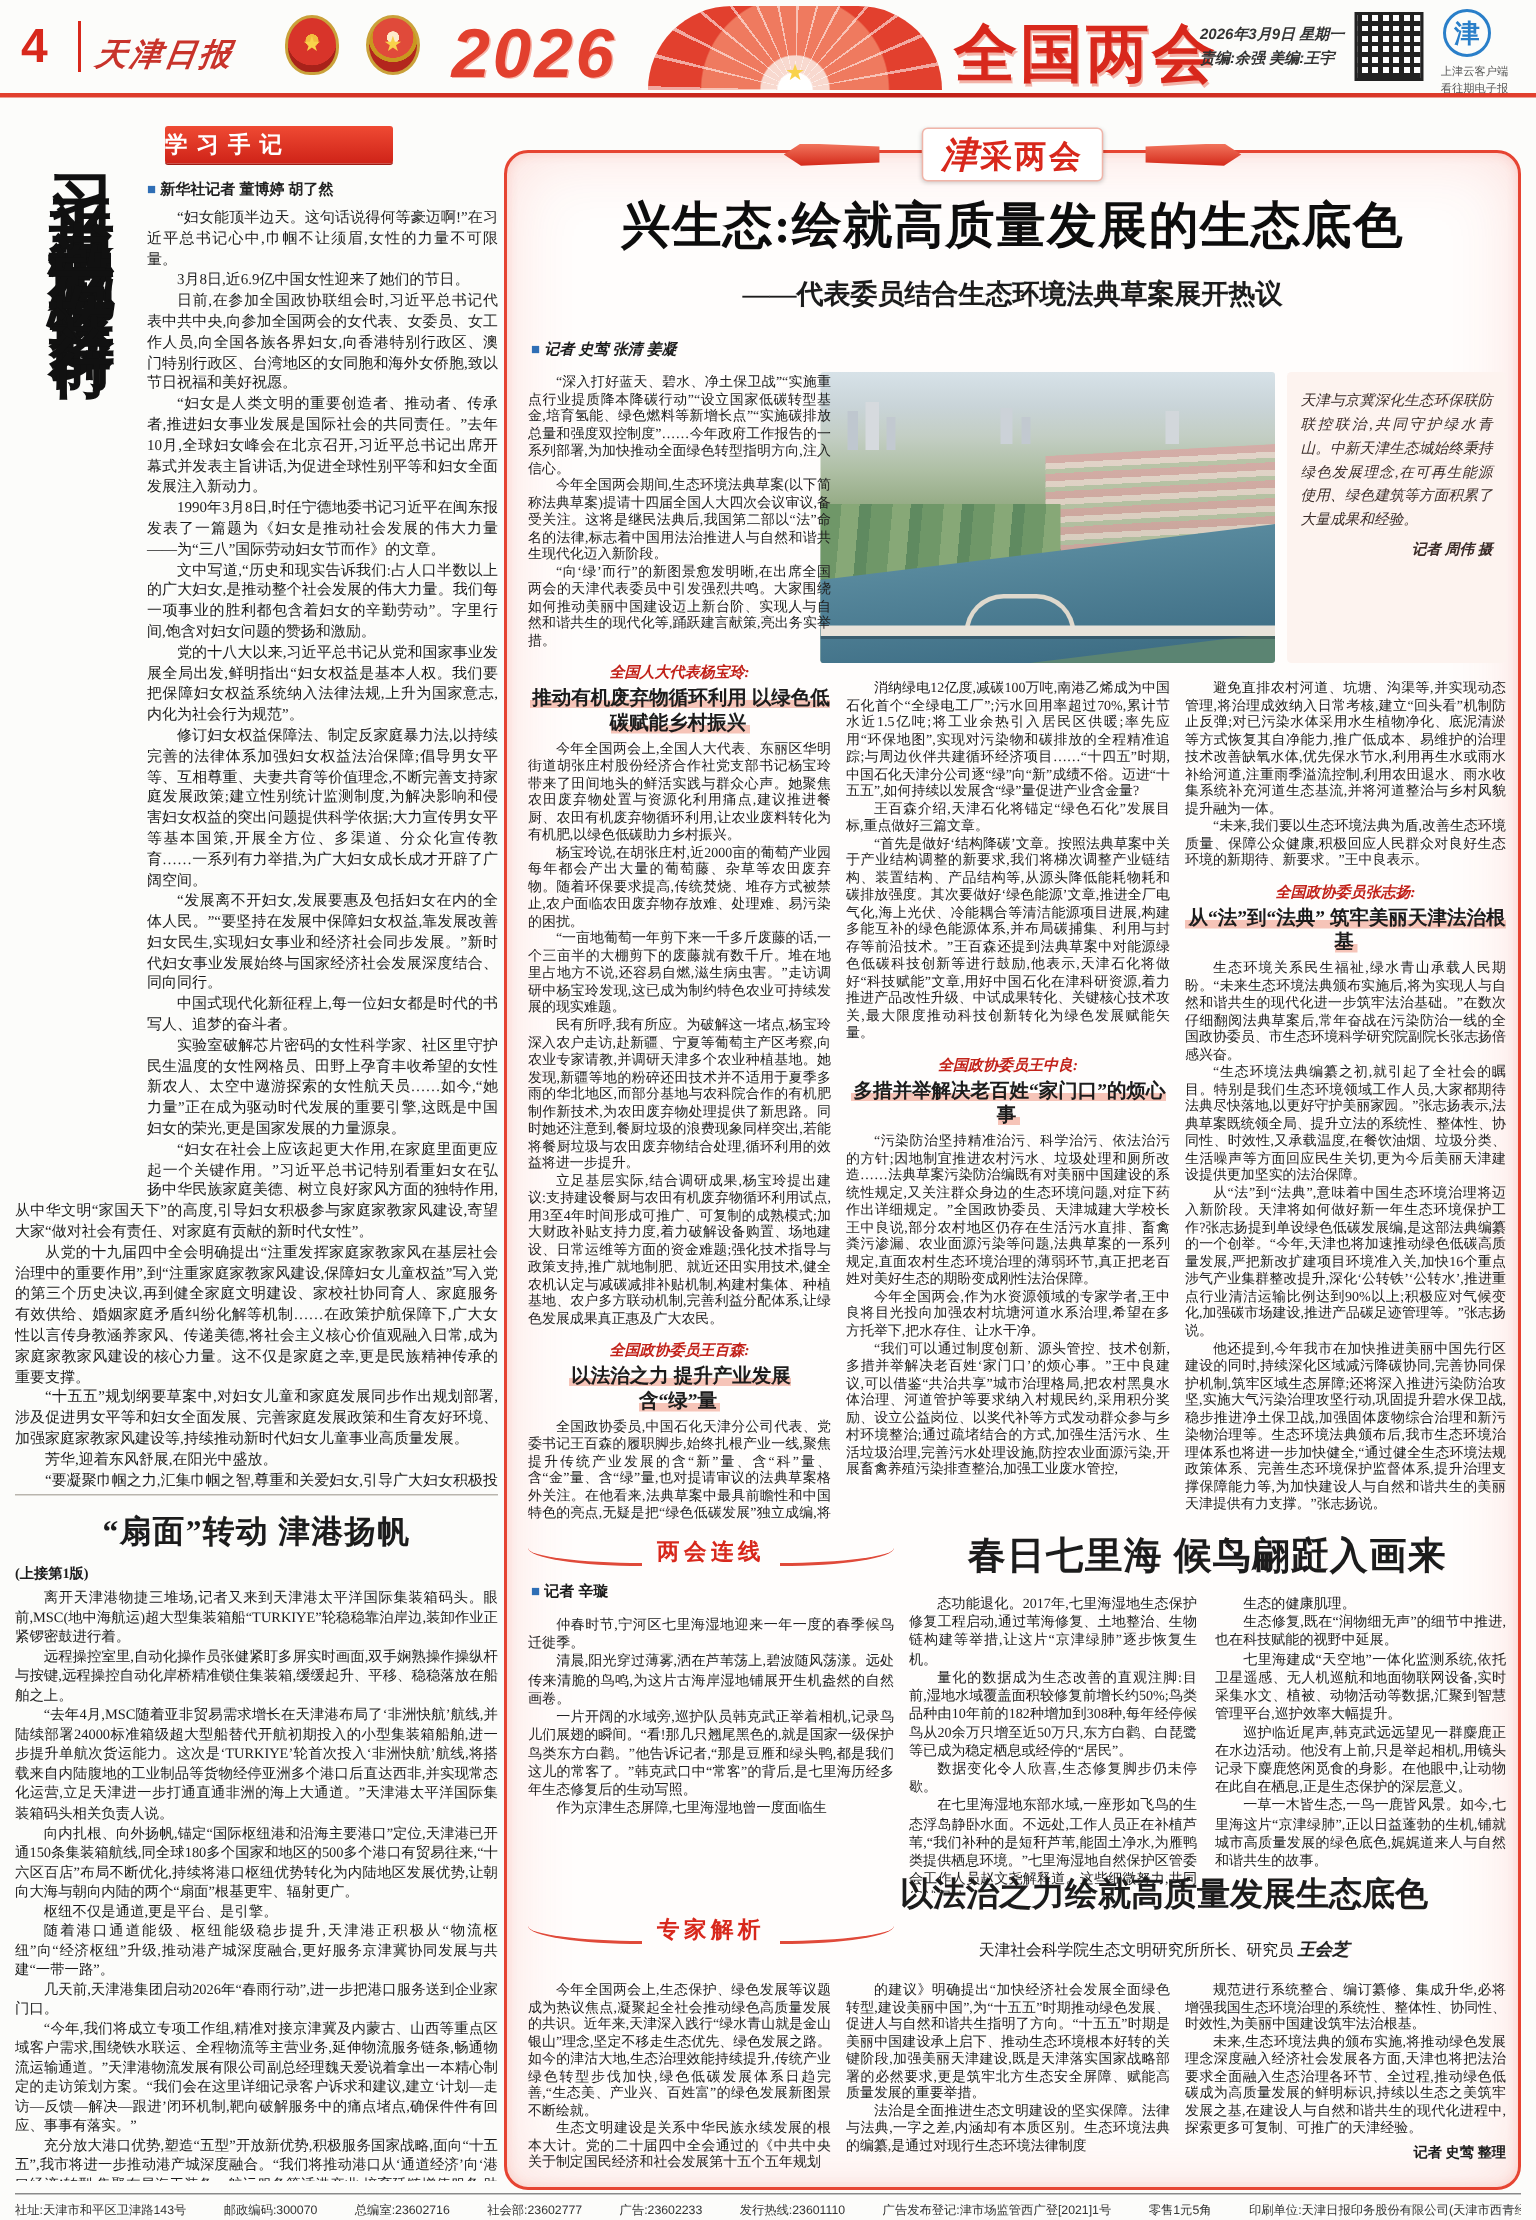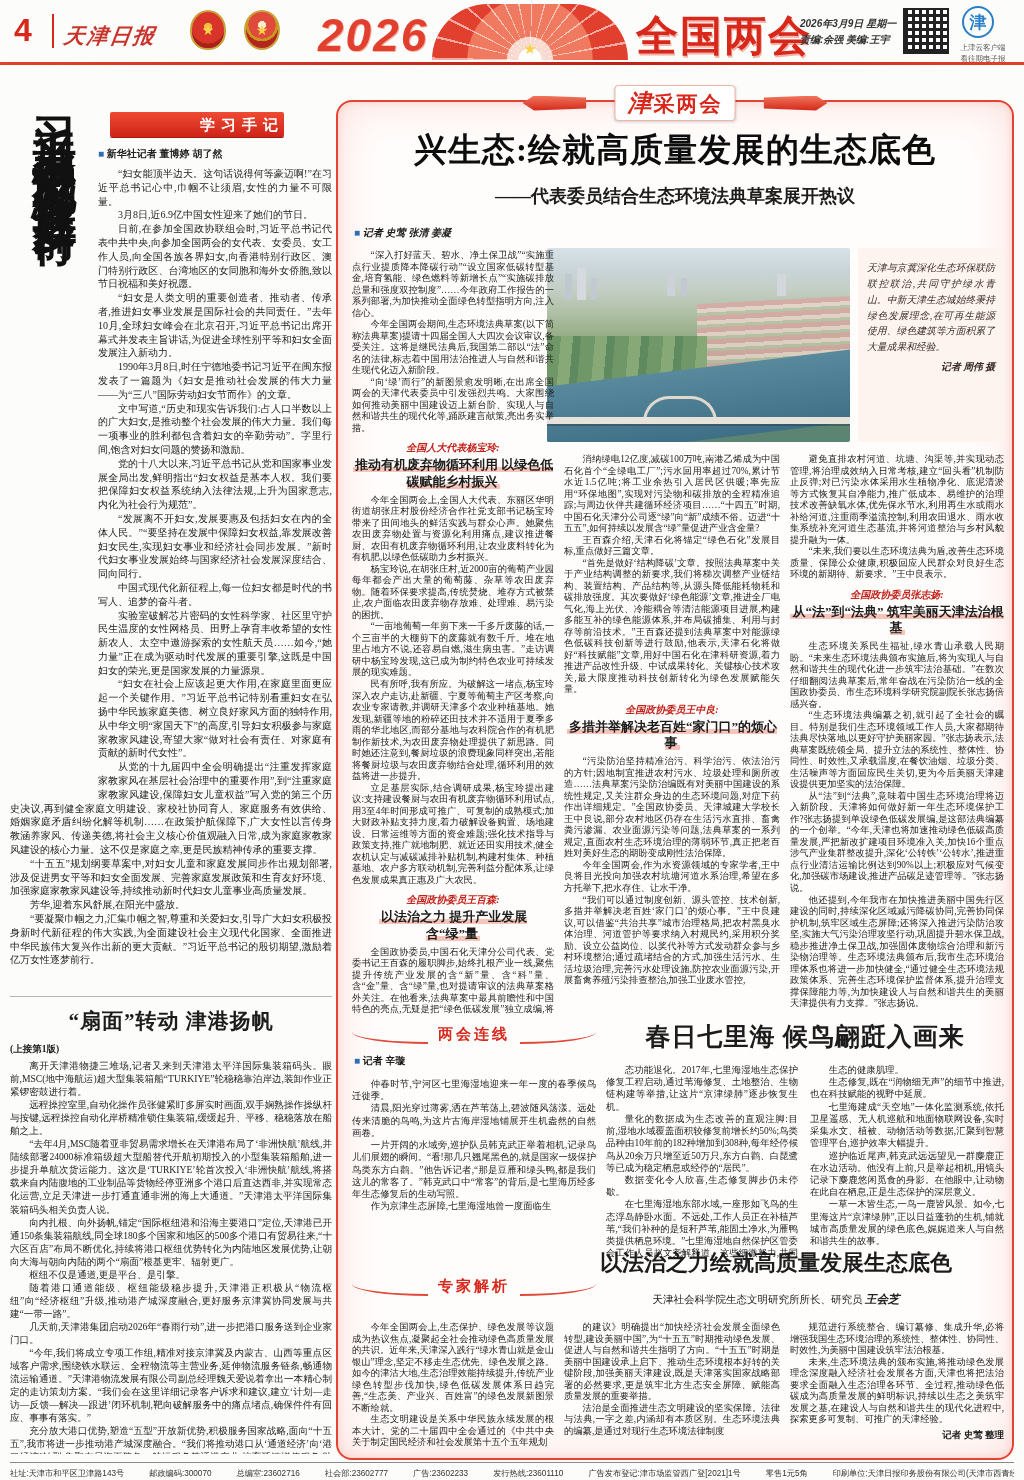--- a/index.html
+++ b/index.html
@@ -10,21 +10,21 @@
   
   .pageno{position:absolute;left:14px;top:12px;font-size:32px;font-weight:900;color:#d8281c;
           font-family:"Liberation Sans",sans-serif;}
   .pageno-bar{position:absolute;left:52px;top:14px;width:2px;height:34px;background:#d8281c;}
   .masthead{position:absolute;left:64px;top:22px;font-size:21px;font-weight:bold;font-style:italic;
             color:#c8332b;transform:skewX(-8deg);letter-spacing:2px;}
   .emblem{position:absolute;width:36px;height:40px;border-radius:50% 50% 46% 46%;
           display:flex;align-items:center;justify-content:center;font-size:14px;color:#f9d24b;}
   .emblem-nat{left:190px;top:10px;background:radial-gradient(circle at 50% 42%,#f3bc3e 16%,#d8342a 17% 62%,#a8221a 63%);border:2px solid #caa23a;}
   .emblem-cppcc{left:244px;top:10px;background:radial-gradient(circle at 50% 36%,#fdeccb 14%,#e04a3a 15% 48%,#c9971f 49% 58%,#b3261d 59%);border:2px solid #caa23a;border-radius:50%;}
-  .year2026{position:absolute;left:318px;top:8px;font-size:46px;font-weight:900;font-style:italic;
+  .year2026{position:absolute;left:301px;top:8px;font-size:46px;font-weight:900;font-style:italic;
             color:#e2402e;font-family:"Liberation Sans",sans-serif;letter-spacing:2px;
             text-shadow:1px 1px 0 #f6b1a5;}
   .fan{position:absolute;left:432px;top:4px;width:196px;height:56px;border-radius:196px 196px 0 0;
        background:radial-gradient(circle at 50% 100%,#fff 10%,#f8d9cf 11% 20%,#ef7a5f 21% 55%,#e2402e 56% 95%,#c01f16 96%);
        overflow:hidden;}
   .fan::before{content:"";position:absolute;inset:0;
        background:repeating-conic-gradient(from -90deg at 50% 100%,rgba(255,255,255,.55) 0 1.5deg,transparent 1.5deg 13deg);}
   .fan-star{position:absolute;left:50%;bottom:2px;transform:translateX(-50%);color:#f9d24b;font-size:15px;}
   .banner-title{position:absolute;left:636px;top:8px;font-size:42px;font-weight:900;
                 color:#d8281c;font-family:"Liberation Sans",sans-serif;letter-spacing:2px;
@@ -39,23 +39,23 @@
   .app-note{position:absolute;left:948px;top:42px;width:70px;font-size:7.5px;color:#555;line-height:1.5;
             text-align:center;font-family:"Liberation Sans",sans-serif;}
   .head-rule{position:absolute;left:0;top:62px;width:1024px;height:3px;
              background:linear-gradient(90deg,#e2402e,#c01f16 60%,#e2402e);}
 
   
   .study-article{position:absolute;left:10px;top:84px;width:322px;height:908px;overflow:hidden;}
   .v-head{float:left;width:88px;height:706px;writing-mode:vertical-rl;text-orientation:upright;
           font-size:44px;font-weight:900;line-height:88px;letter-spacing:7px;color:#111;
           font-family:"Liberation Serif",serif;}
-  .badge-study{margin-left:100px;width:174px;height:25px;background:linear-gradient(180deg,#ef4a33,#cf2318);
-               color:#fff;font-size:15px;font-weight:bold;letter-spacing:6px;text-align:right;line-height:25px;
-               border-radius:2px;font-family:"Liberation Sans",sans-serif;box-shadow:0 1px 0 #9e1b12;margin-top:28px;}
+  .badge-study{margin-left:100px;width:152px;height:25px;background:linear-gradient(180deg,#ef4a33,#cf2318);
+               color:#fff;font-size:15px;font-weight:bold;letter-spacing:6px;text-align:left;line-height:25px;
+               border-radius:2px;font-family:"Liberation Sans",sans-serif;box-shadow:0 1px 0 #9e1b12;}
   .byline{font-size:10px;font-weight:bold;color:#222;margin:10px 0 6px 4px;font-family:"Liberation Sans",sans-serif;}
   .byline .sq{color:#2f6eb5;}
   .study-article p,.port-article p{margin:0;font-size:10px;line-height:1.38;text-align:justify;text-indent:2em;}
   .port-article{position:absolute;left:10px;top:996px;width:322px;height:458px;overflow:hidden;
                 border-top:1px solid #b9b5ad;padding-top:8px;}
   .port-head{font-size:21px;font-weight:900;text-align:center;letter-spacing:1px;margin:2px 0 8px;}
   .port-cont{font-size:9.5px;font-weight:bold;margin-bottom:3px;}
   .port-article p{font-size:9.6px;line-height:1.36;}
 
   
@@ -176,20 +176,21 @@
     <div class="badge-study" data-interactable="false">学习手记</div>
     <div class="byline" data-interactable="false"><span class="sq" data-interactable="false">■</span> <span data-interactable="false">新华社记者 董博婷 胡了然</span></div>
     <div data-interactable="false">
         <p data-interactable="false">“妇女能顶半边天。这句话说得何等豪迈啊!”在习近平总书记心中,巾帼不让须眉,女性的力量不可限量。</p>
         <p data-interactable="false">3月8日,近6.9亿中国女性迎来了她们的节日。</p>
         <p data-interactable="false">日前,在参加全国政协联组会时,习近平总书记代表中共中央,向参加全国两会的女代表、女委员、女工作人员,向全国各族各界妇女,向香港特别行政区、澳门特别行政区、台湾地区的女同胞和海外女侨胞,致以节日祝福和美好祝愿。</p>
         <p data-interactable="false">“妇女是人类文明的重要创造者、推动者、传承者,推进妇女事业发展是国际社会的共同责任。”去年10月,全球妇女峰会在北京召开,习近平总书记出席开幕式并发表主旨讲话,为促进全球性别平等和妇女全面发展注入新动力。</p>
         <p data-interactable="false">1990年3月8日,时任宁德地委书记习近平在闽东报发表了一篇题为《妇女是推动社会发展的伟大力量——为“三八”国际劳动妇女节而作》的文章。</p>
         <p data-interactable="false">文中写道,“历史和现实告诉我们:占人口半数以上的广大妇女,是推动整个社会发展的伟大力量。我们每一项事业的胜利都包含着妇女的辛勤劳动”。字里行间,饱含对妇女问题的赞扬和激励。</p>
         <p data-interactable="false">党的十八大以来,习近平总书记从党和国家事业发展全局出发,鲜明指出“妇女权益是基本人权。我们要把保障妇女权益系统纳入法律法规,上升为国家意志,内化为社会行为规范”。</p>
+        <p data-interactable="false">修订妇女权益保障法、制定反家庭暴力法,以持续完善的法律体系加强妇女权益法治保障;倡导男女平等、互相尊重、夫妻共育等价值理念,不断完善支持家庭发展政策;建立性别统计监测制度,为解决影响和侵害妇女权益的突出问题提供科学依据;大力宣传男女平等基本国策,开展全方位、多渠道、分众化宣传教育……一系列有力举措,为广大妇女成长成才开辟了广阔空间。</p>
         <p data-interactable="false">“发展离不开妇女,发展要惠及包括妇女在内的全体人民。”“要坚持在发展中保障妇女权益,靠发展改善妇女民生,实现妇女事业和经济社会同步发展。”新时代妇女事业发展始终与国家经济社会发展深度结合、同向同行。</p>
         <p data-interactable="false">中国式现代化新征程上,每一位妇女都是时代的书写人、追梦的奋斗者。</p>
         <p data-interactable="false">实验室破解芯片密码的女性科学家、社区里守护民生温度的女性网格员、田野上孕育丰收希望的女性新农人、太空中遨游探索的女性航天员……如今,“她力量”正在成为驱动时代发展的重要引擎,这既是中国妇女的荣光,更是国家发展的力量源泉。</p>
         <p data-interactable="false">“妇女在社会上应该起更大作用,在家庭里面更应起一个关键作用。”习近平总书记特别看重妇女在弘扬中华民族家庭美德、树立良好家风方面的独特作用,从中华文明“家国天下”的高度,引导妇女积极参与家庭家教家风建设,寄望大家“做对社会有责任、对家庭有贡献的新时代女性”。</p>
         <p data-interactable="false">从党的十九届四中全会明确提出“注重发挥家庭家教家风在基层社会治理中的重要作用”,到“注重家庭家教家风建设,保障妇女儿童权益”写入党的第三个历史决议,再到健全家庭文明建设、家校社协同育人、家庭服务有效供给、婚姻家庭矛盾纠纷化解等机制……在政策护航保障下,广大女性以言传身教涵养家风、传递美德,将社会主义核心价值观融入日常,成为家庭家教家风建设的核心力量。这不仅是家庭之幸,更是民族精神传承的重要支撑。</p>
         <p data-interactable="false">“十五五”规划纲要草案中,对妇女儿童和家庭发展同步作出规划部署,涉及促进男女平等和妇女全面发展、完善家庭发展政策和生育友好环境、加强家庭家教家风建设等,持续推动新时代妇女儿童事业高质量发展。</p>
         <p data-interactable="false">芳华,迎着东风舒展,在阳光中盛放。</p>
         <p data-interactable="false">“要凝聚巾帼之力,汇集巾帼之智,尊重和关爱妇女,引导广大妇女积极投身新时代新征程的伟大实践,为全面建设社会主义现代化国家、全面推进中华民族伟大复兴作出新的更大贡献。”习近平总书记的殷切期望,激励着亿万女性逐梦前行。</p>
       </div>
 

